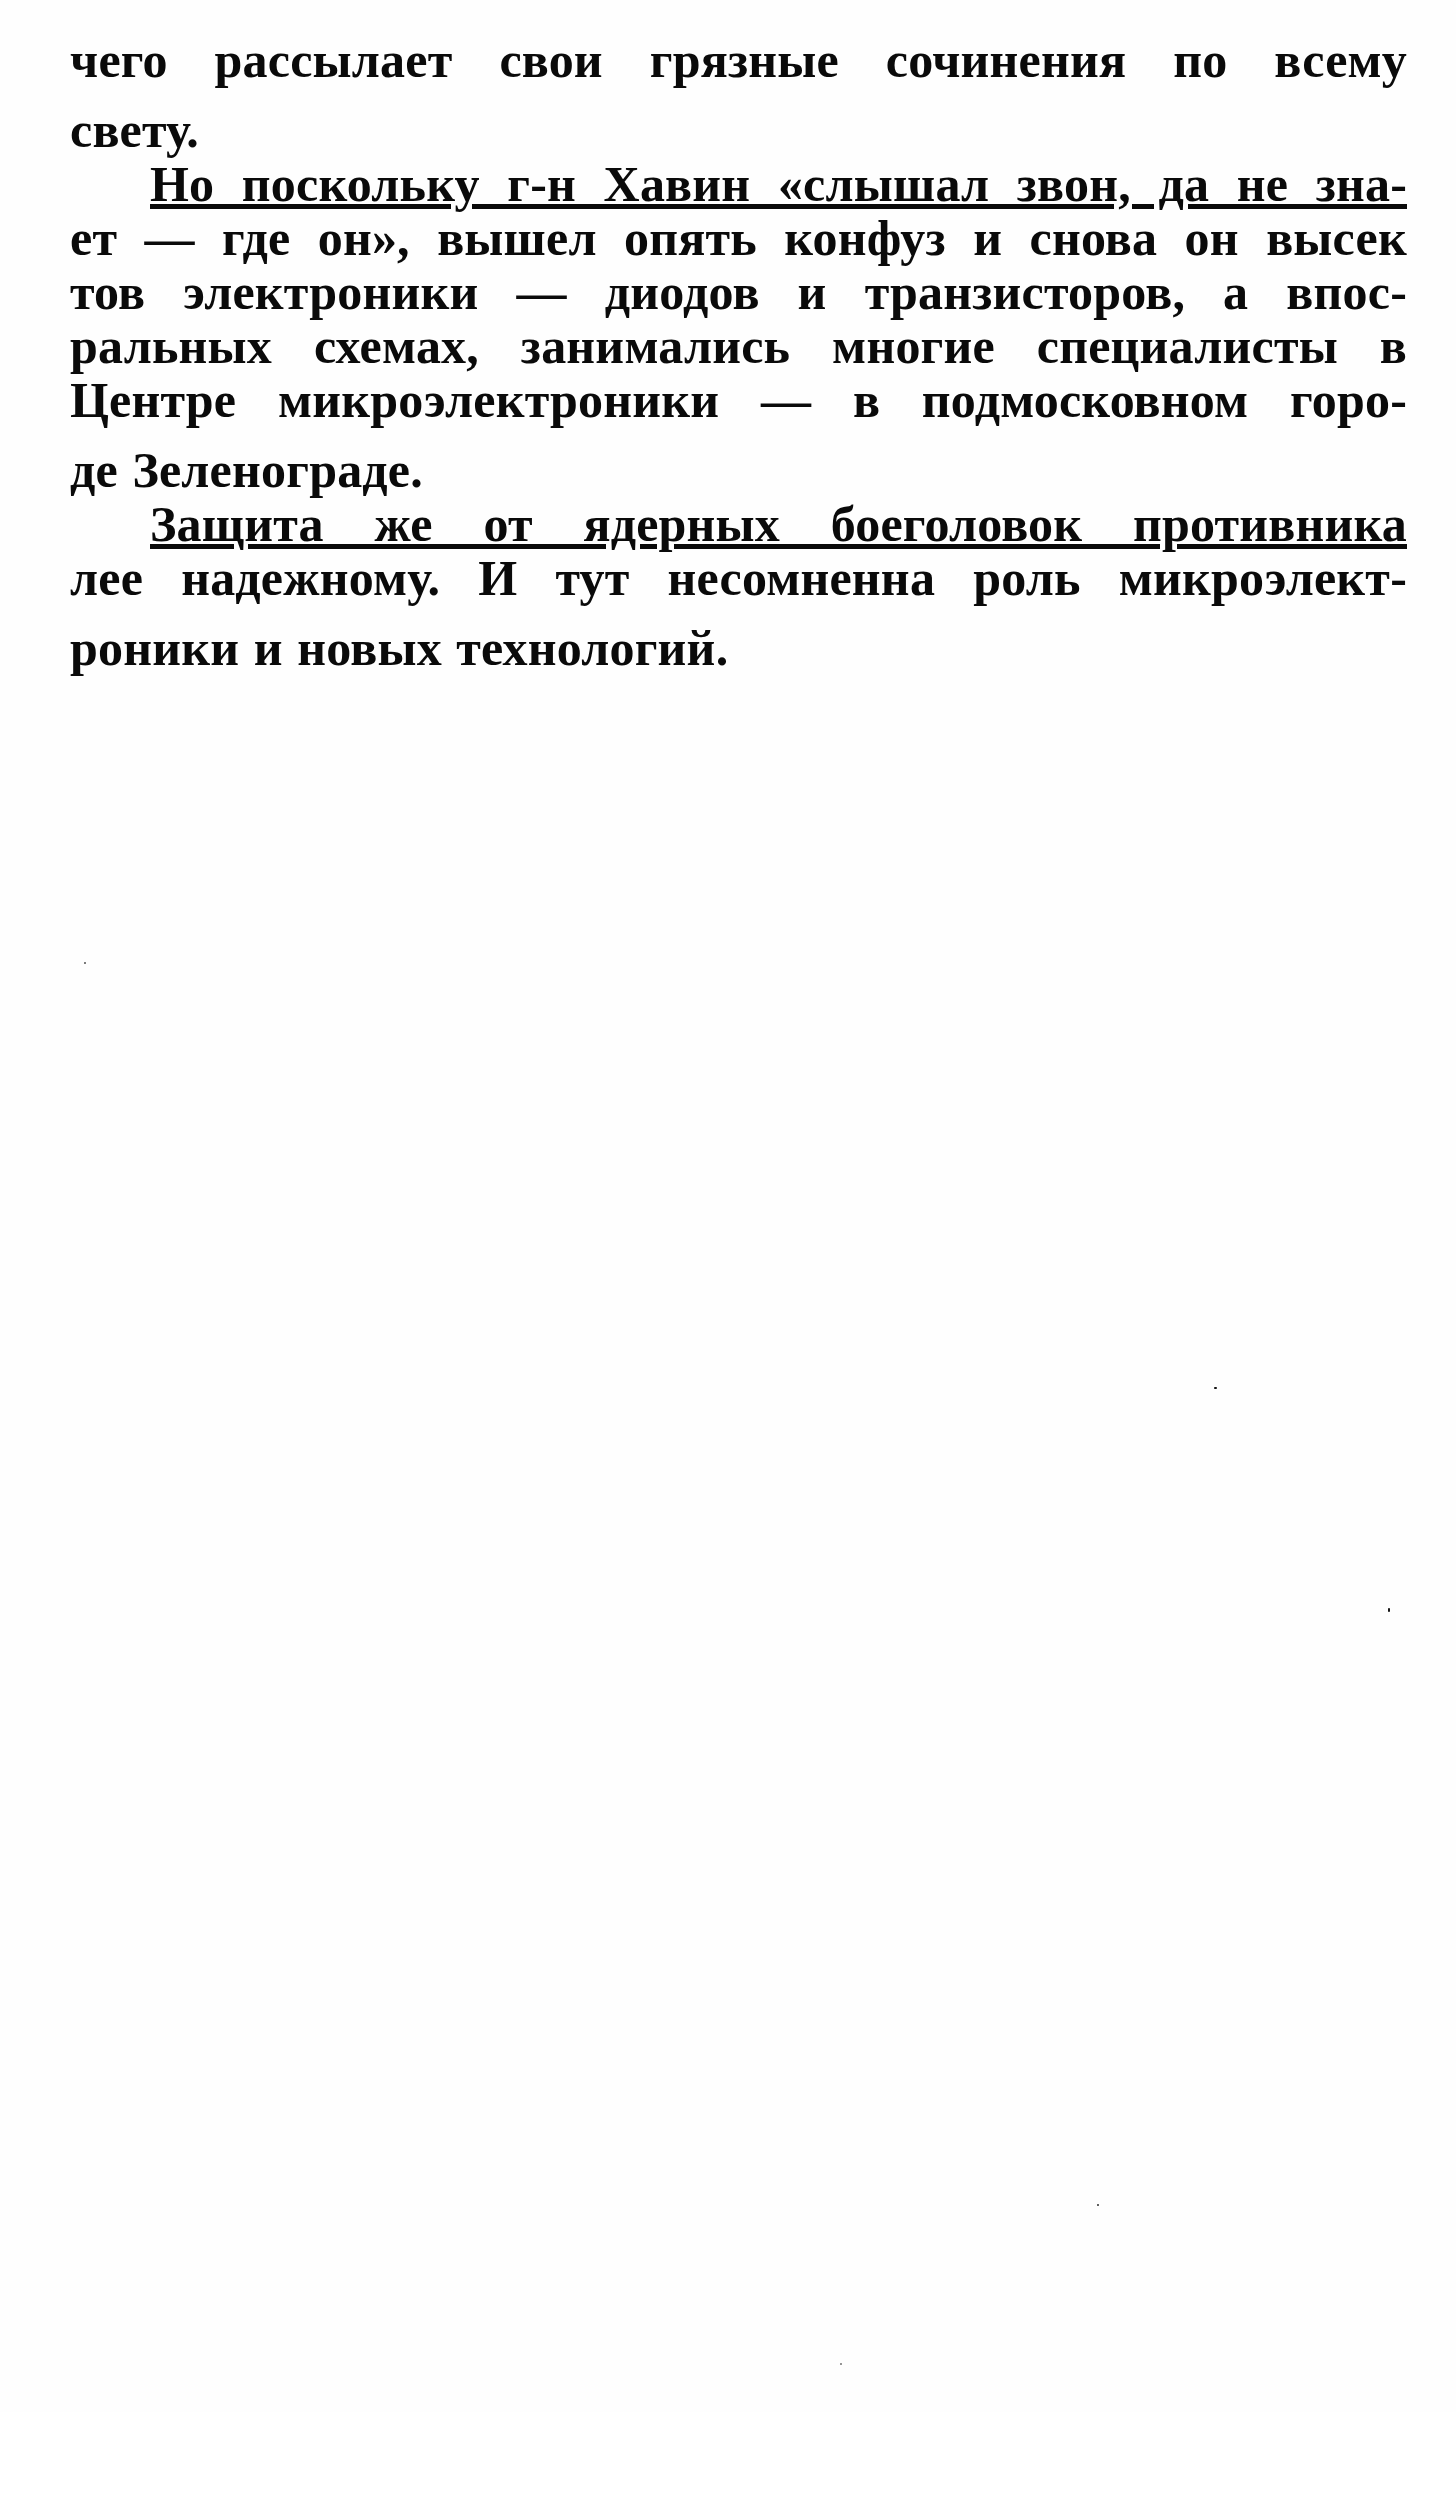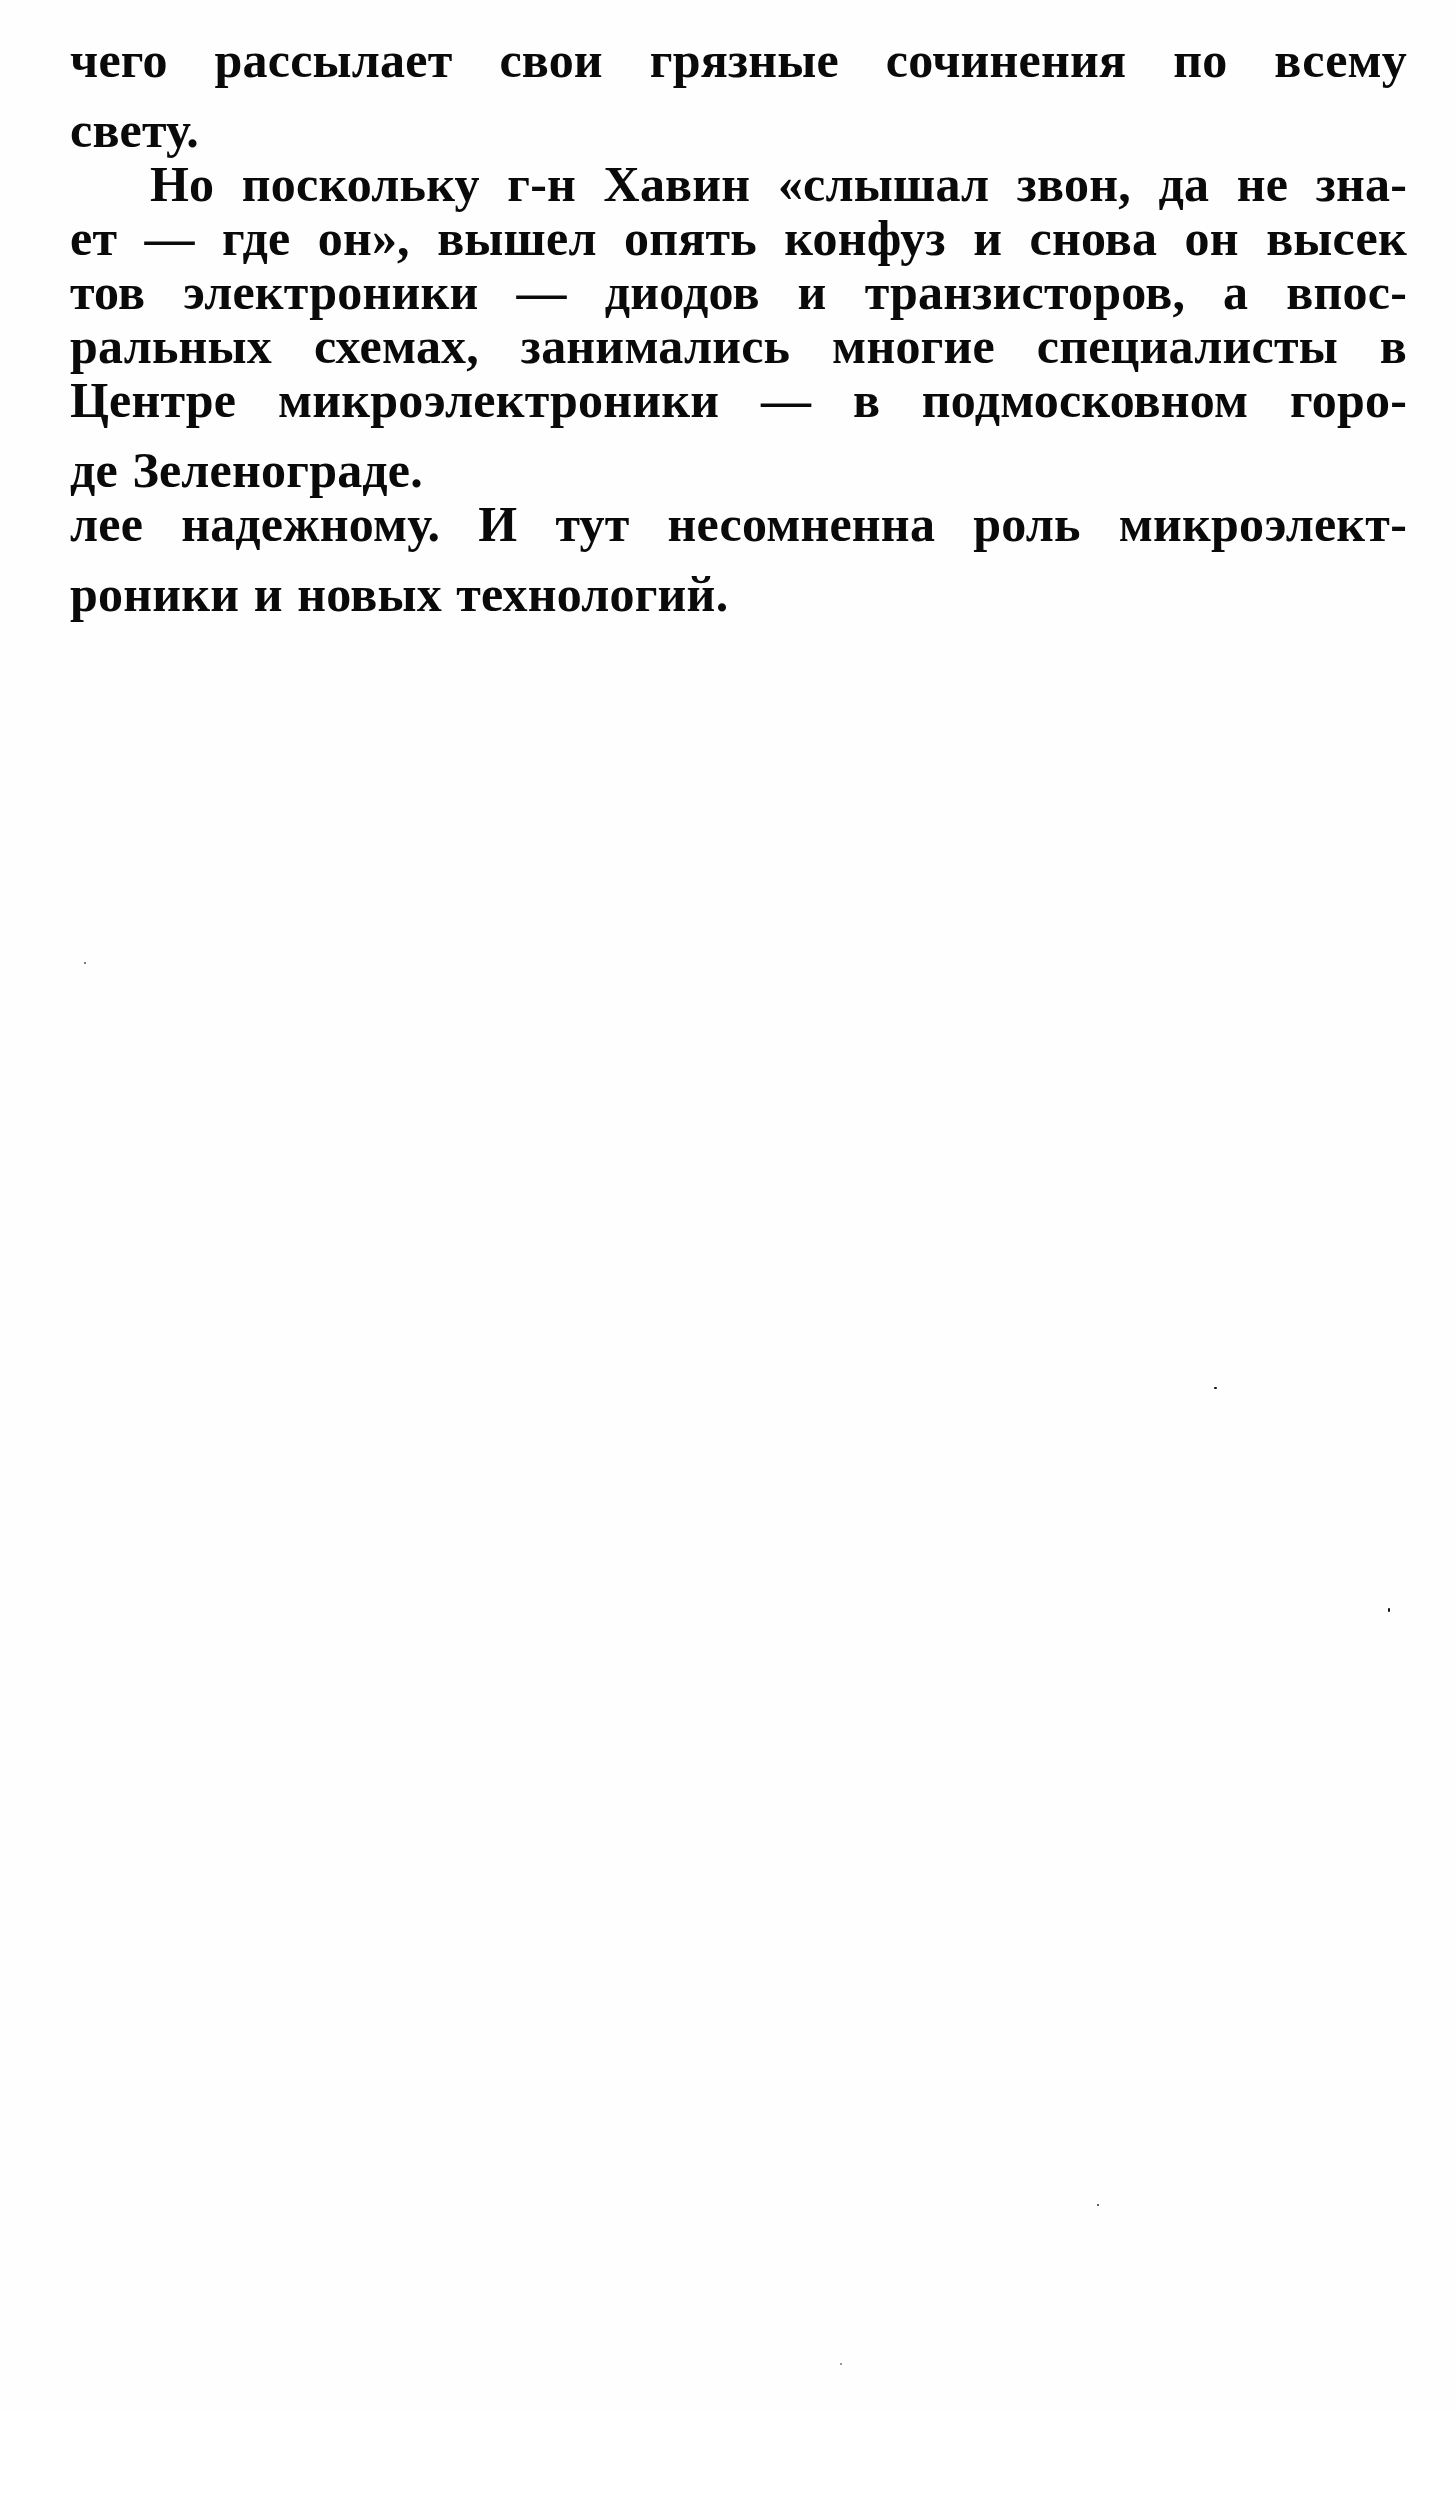--- a/index.html
+++ b/index.html
@@ -32,39 +32,41 @@
     text-align: justify;
     text-align-last: justify;
   }
   .line.endline {
     text-align: left;
     text-align-last: left;
     margin-top: 16px;
   }
   .line.indent {
     padding-left: 80px;
+    text-decoration: underline;
   }
   .speck {
     position: absolute;
     border-radius: 0.9px;
   }
 </style>
 </head>
 <body>
 
 <div class="page">
   <div class="text-block">
     <div class="line">чего рассылает свои грязные сочинения по всему</div>
     <div class="line endline">свету.</div>
     <div class="line indent">Но поскольку г-н Хавин «слышал звон, да не зна-</div>
     <div class="line">ет — где он», вышел опять конфуз и снова он высек</div>
     <div class="line">тов электроники — диодов и транзисторов, а впос-</div>
     <div class="line">ральных схемах, занимались многие специалисты в</div>
     <div class="line">Центре микроэлектроники — в подмосковном горо-</div>
     <div class="line endline">де Зеленограде.</div>
+    <div class="line indent">Защита же от ядерных боеголовок противника</div>
     <div class="line">лее надежному. И тут несомненна роль микроэлект-</div>
     <div class="line endline">роники и новых технологий.</div>
   </div>
   <div>
       <div class="speck" style="left: 84px; top: 962px; width: 1.8px; height: 1.8px; background: rgb(85, 85, 85);"></div>
       <div class="speck" style="left: 1214px; top: 1387px; width: 2.7px; height: 1.8px; background: rgb(21, 21, 21);"></div>
       <div class="speck" style="left: 1388px; top: 1608px; width: 1.8px; height: 3.6px; background: rgb(21, 21, 21);"></div>
       <div class="speck" style="left: 1097px; top: 2204px; width: 1.8px; height: 1.8px; background: rgb(51, 51, 51);"></div>
       <div class="speck" style="left: 840px; top: 2363px; width: 1.8px; height: 1.8px; background: rgb(119, 119, 119);"></div>
     </div>

